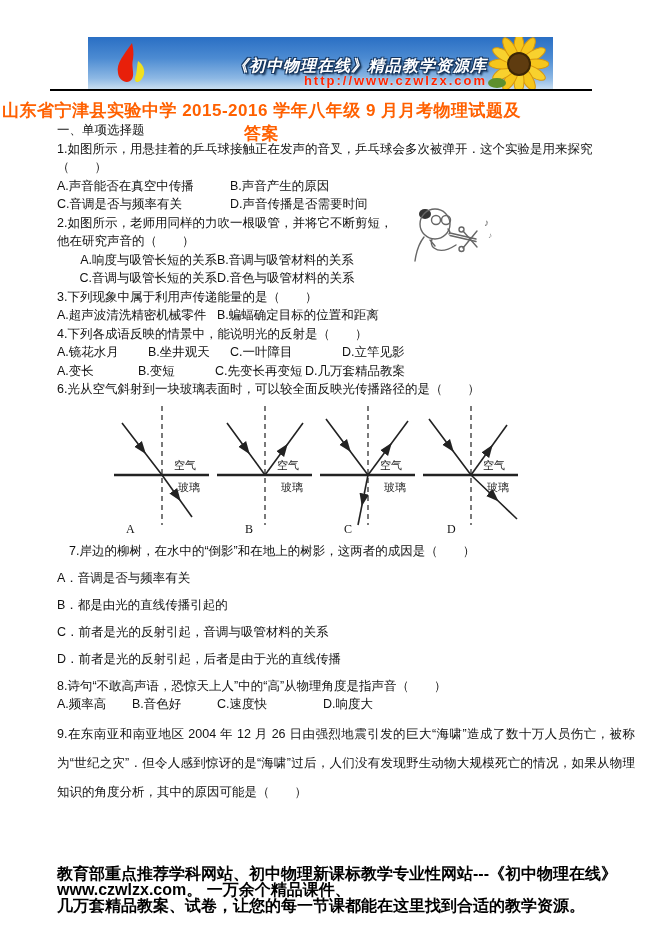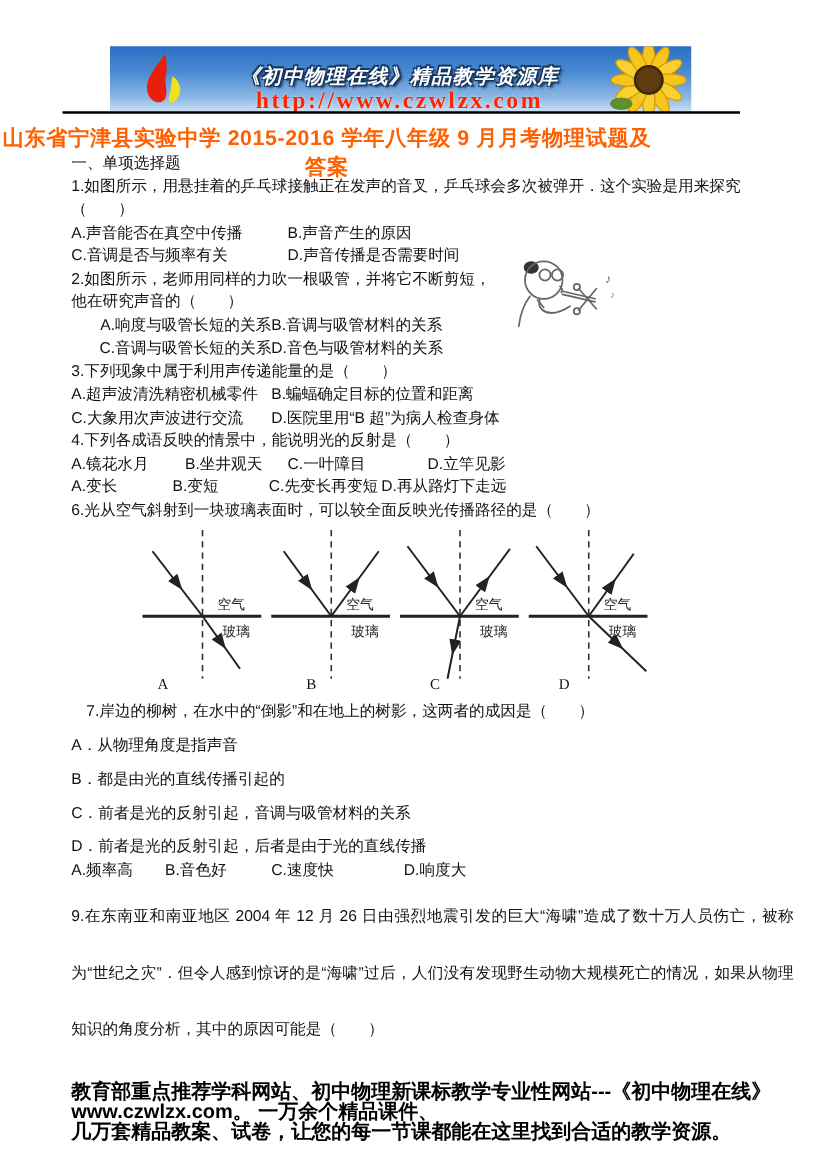--- a/index.html
+++ b/index.html
@@ -4,25 +4,25 @@
 <style>
   html,body{margin:0;padding:0;background:#ffffff;}
   .page{position:relative;width:661px;height:936px;background:#fff;overflow:hidden;
         font-family:"Liberation Sans","DejaVu Sans",sans-serif;color:#111;}
 
   
   .banner{position:absolute;left:88px;top:37px;width:465px;height:53px;
           background:linear-gradient(180deg,#2a6fc4 0%,#4c8bd2 40%,#8db8e4 78%,#cfe2f2 100%);
           display:flex;align-items:center;overflow:hidden;}
   .banner-logo{margin-left:22px;flex:0 0 auto;}
-  .banner-text{flex:1 1 auto;text-align:center;line-height:1.1;margin-top:18px;}
+  .banner-text{flex:1 1 auto;text-align:right;line-height:1.1;margin-top:18px;}
   .banner-title{font-size:16px;font-weight:bold;font-style:italic;color:#fff;letter-spacing:1px;
           text-shadow:1px 1px 0 #15355e,-1px -1px 0 #15355e,1px -1px 0 #15355e,-1px 1px 0 #15355e,2px 2px 2px #0a2342;}
-  .banner-url{font-size:19px;font-weight:bold;color:#ff2400;letter-spacing:2px;
-          font-family:Liberation Serif, serif;
+  .banner-url{font-size:13px;font-weight:bold;color:#ff2400;letter-spacing:2px;
+          font-family:Liberation Sans, sans-serif;
           text-shadow:0 0 2px rgba(255,255,255,.7);}
   .banner-flower{margin-right:4px;flex:0 0 auto;}
 
   .rule{position:absolute;left:50px;top:89px;width:542px;border-top:2px solid #000;}
 
   
   .doc-title{position:absolute;left:0;top:99px;width:523px;text-align:center;
           font-size:17px;font-weight:bold;color:#ff6000;letter-spacing:.5px;}
 
   
@@ -30,21 +30,21 @@
   .line{white-space:nowrap;}
   .opt2 .c1{display:inline-block;min-width:173px;}
   .q2opts .c1{display:inline-block;min-width:160px;text-align:right;}
   .q3opts .c1{display:inline-block;min-width:160px;}
   .row4 span{display:inline-block;}
   .q4opts .o1{min-width:91px}.q4opts .o2{min-width:82px}.q4opts .o3{min-width:112px}
   .q5opts .o1{min-width:81px}.q5opts .o2{min-width:77px}.q5opts .o3{min-width:90px}
   .q8opts .o1{min-width:75px}.q8opts .o2{min-width:85px}.q8opts .o3{min-width:106px}
   .q7opt{margin-top:8.5px;}
   .q7stem{margin-top:3px;margin-left:12px;}
-  .q9stem{margin-top:6px;line-height:45px;text-align:justify;}
+  .q9stem{margin-top:6px;line-height:29px;text-align:justify;}
 
   
   .figure-row{display:flex;gap:3px;padding-left:55px;margin-top:4px;height:136px;}
   .fig svg{display:block;}
   .fig-label{font-size:11px;fill:#222;font-family:"Liberation Sans",sans-serif;}
   .fig-letter{font-size:12px;fill:#111;font-family:"Liberation Serif",serif;}
 
   
   .cartoon{position:absolute;left:402px;top:198px;}
 
@@ -159,35 +159,32 @@
       <div class="line q2opts">
         <span class="c1">C.音调与吸管长短的关系</span><span>D.音色与吸管材料的关系</span>
       </div>
     </div>
 
     <div>
       <div class="line">3.下列现象中属于利用声传递能量的是（　　）</div>
       <div class="line q3opts">
         <span class="c1">A.超声波清洗精密机械零件</span><span>B.蝙蝠确定目标的位置和距离</span>
       </div>
-      <div class="line q3opts">
-        <span class="c1">C.大象用次声波进行交流</span><span>D.医院里用“B 超”为病人检查身体</span>
-      </div>
     </div>
 
     <div>
       <div class="line">4.下列各成语反映的情景中，能说明光的反射是（　　）</div>
       <div class="line row4 q4opts">
         <span class="o1">A.镜花水月</span><span class="o2">B.坐井观天</span><span class="o3">C.一叶障目</span><span>D.立竿见影</span>
       </div>
     </div>
 
     <div>
       <div class="line row4 q5opts">
-        <span class="o1">A.变长</span><span class="o2">B.变短</span><span class="o3">C.先变长再变短</span><span>D.再从路灯下走远</span>
+        <span class="o1">A.变长</span><span class="o2">B.变短</span><span class="o3">C.先变长再变短</span><span>D.几万套精品教案</span>
       </div>
     </div>
 
     <div>
       <div class="line">6.光从空气斜射到一块玻璃表面时，可以较全面反映光传播路径的是（　　）</div>
       <div class="figure-row">
 
         <div class="fig">
           <svg width="100" height="134" viewBox="0 0 100 134">
             <defs>
@@ -256,27 +253,28 @@
             <text x="66" y="88" class="fig-label">玻璃</text>
             <text x="26" y="130" class="fig-letter">D</text>
           </svg>
         </div>
 
       </div>
     </div>
 
     <div>
       <div class="line q7stem">7.岸边的柳树，在水中的“倒影”和在地上的树影，这两者的成因是（　　）</div>
-      <div class="line q7opt">A．从物理角度是指声音</div>
+      <div class="line q7opt">A．音调是否与频率有关</div>
       <div class="line q7opt">B．都是由光的直线传播引起的</div>
       <div class="line q7opt">C．前者是光的反射引起，音调与吸管材料的关系</div>
       <div class="line q7opt">D．前者是光的反射引起，后者是由于光的直线传播</div>
     </div>
 
     <div>
+      <div class="line q7opt">8.诗句“不敢高声语，恐惊天上人”中的“高”从物理角度是指声音（　　）</div>
       <div class="line row4 q8opts">
         <span class="o1">A.频率高</span><span class="o2">B.音色好</span><span class="o3">C.速度快</span><span>D.响度大</span>
       </div>
     </div>
 
     <div>
       <div class="q9stem">9.在东南亚和南亚地区 2004 年 12 月 26 日由强烈地震引发的巨大“海啸”造成了数十万人员伤亡，被称为“世纪之灾”．但令人感到惊讶的是“海啸”过后，人们没有发现野生动物大规模死亡的情况，如果从物理知识的角度分析，其中的原因可能是（　　）</div>
     </div>
   </div>
 

